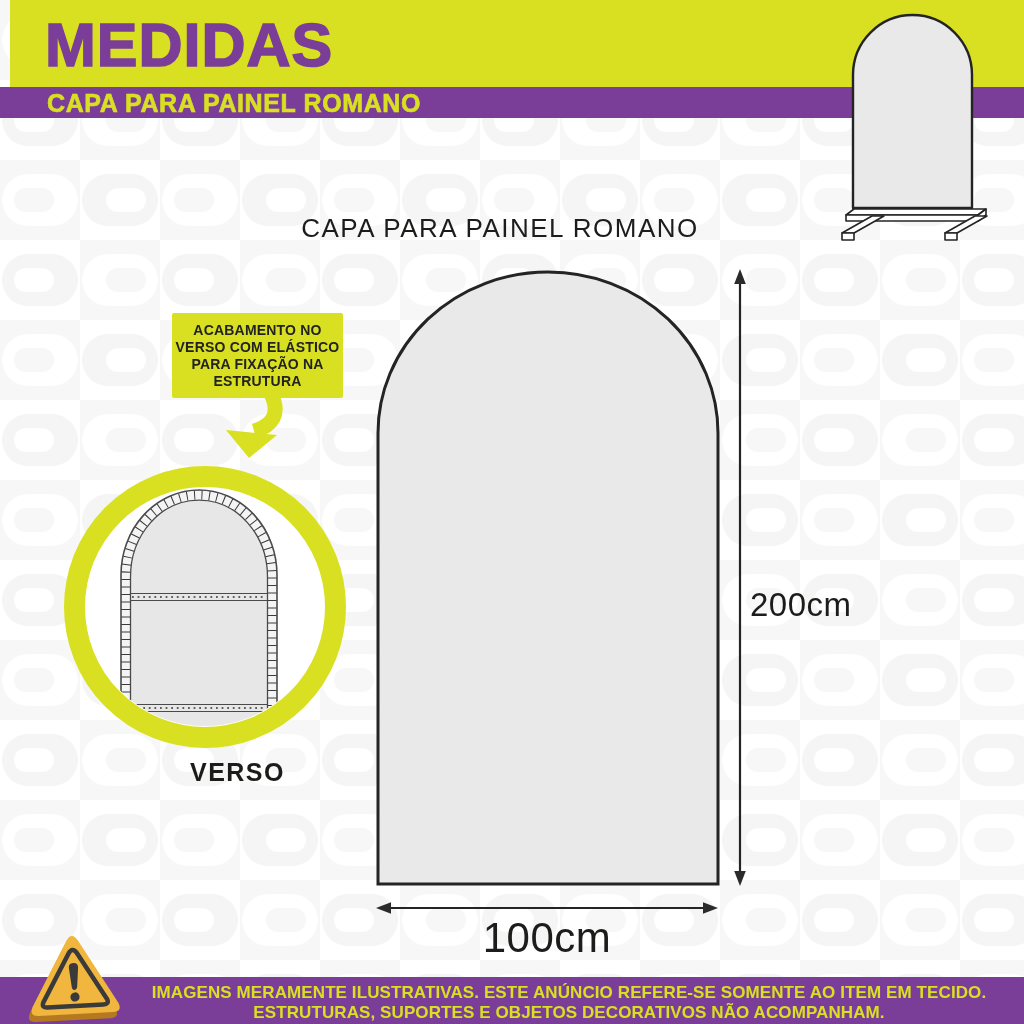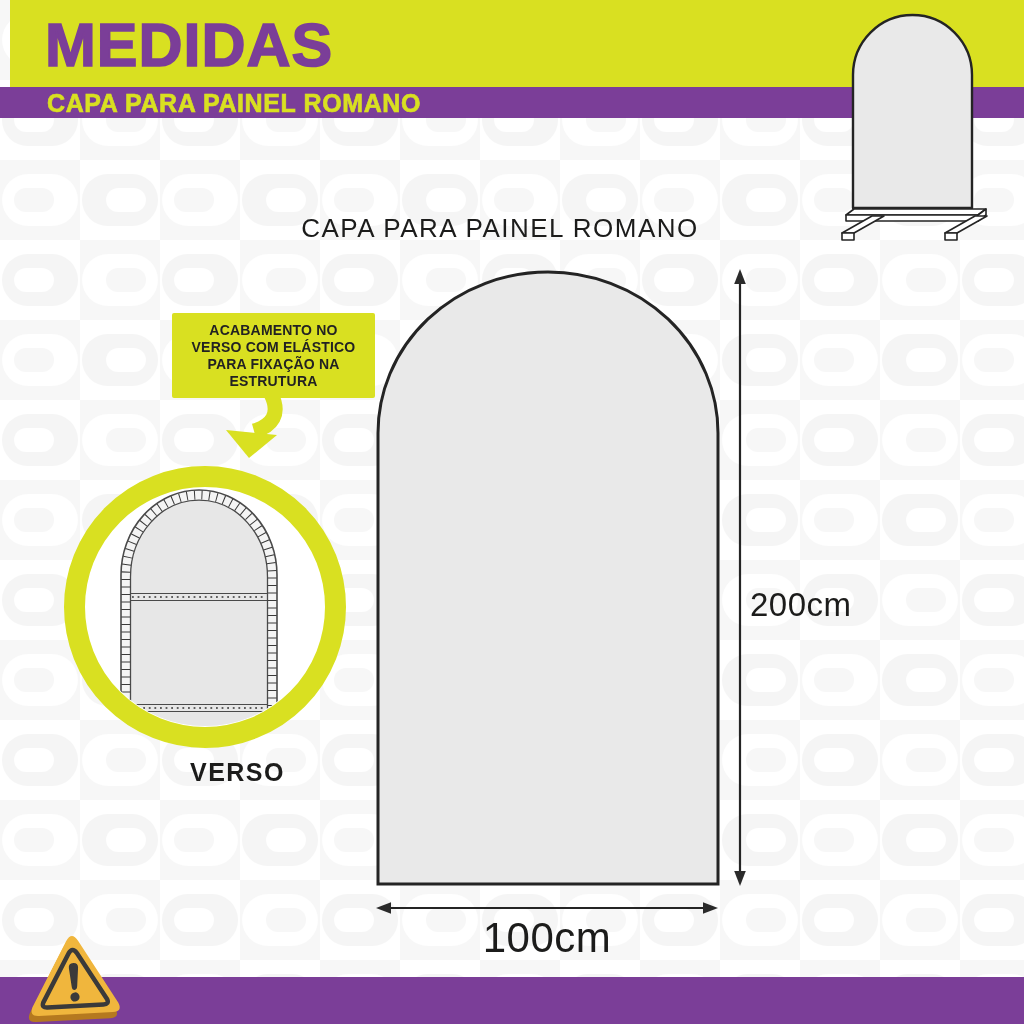--- a/index.html
+++ b/index.html
@@ -52,21 +52,21 @@
     text-align:center;font-size:26px;font-weight:400;letter-spacing:1.5px;
     color:var(--text-dark);
   }
   .height-label{left:750px;top:586px;z-index:3;font-size:33px;letter-spacing:.5px}
   .width-label{left:427px;top:914px;width:240px;z-index:3;text-align:center;font-size:42px;letter-spacing:.5px}
   .verso-label{
     left:125px;top:758px;width:160px;z-index:3;text-align:right;
     font-size:25px;font-weight:700;letter-spacing:1.5px;
   }
   .callout-box{
-    left:172px;top:313px;width:203px;height:85px;z-index:3;
+    left:172px;top:313px;width:171px;height:85px;z-index:3;
     background:var(--lime);border-radius:2px;
     display:flex;align-items:center;justify-content:center;
   }
   .callout-text{
     white-space:pre-line;text-align:center;
     font-size:14px;font-weight:700;line-height:17px;letter-spacing:.2px;
     color:#222;
   }
 
   
@@ -180,20 +180,22 @@
 
 <div class="abs callout-box">
   <div class="callout-text">ACABAMENTO NO
 VERSO COM ELÁSTICO
 PARA FIXAÇÃO NA
 ESTRUTURA</div>
 </div>
 
 <div class="abs footer-bar"></div>
 <div class="abs footer-text">
+  <div>IMAGENS MERAMENTE ILUSTRATIVAS. ESTE ANÚNCIO REFERE-SE SOMENTE AO ITEM EM TECIDO.</div>
+  <div>ESTRUTURAS, SUPORTES E OBJETOS DECORATIVOS NÃO ACOMPANHAM.</div>
 </div>
 
 <svg id="warn-svg" width="100" height="94" viewBox="0 0 100 94">
 
   <path d="M44,12 L7,76 Q3,85 13,85 L87,85 Q97,85 93,76 L56,12 Q50,2 44,12 Z" fill="#b5791f" transform="translate(-3,4)"></path>
 
   <path d="M44,10 L7,74 Q3,83 13,83 L87,83 Q97,83 93,74 L56,10 Q50,0 44,10 Z" fill="#f0b63d"></path>
 
   <path d="M46,22 L18,70 Q16,75 22,75 L78,75 Q84,75 82,70 L54,22 Q50,16 46,22 Z" fill="none" stroke="#3a3a3a" stroke-width="4.5" stroke-linejoin="round"></path>
 

